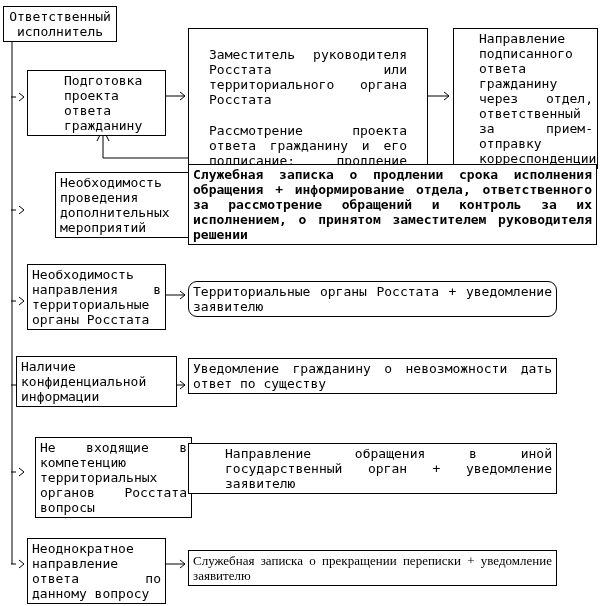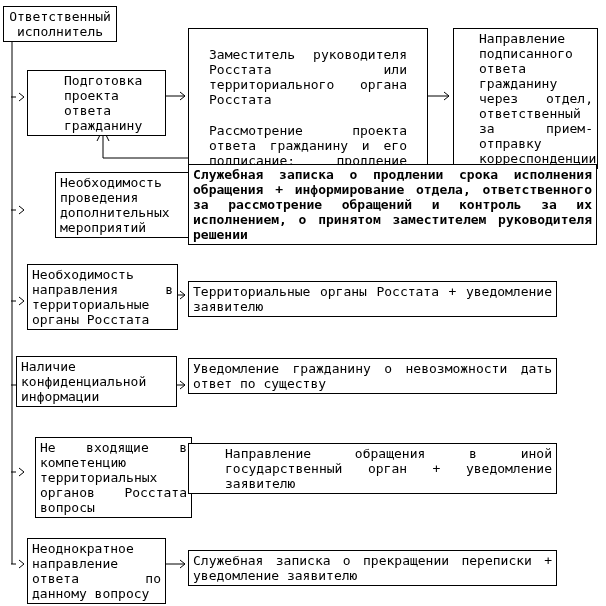--- a/index.html
+++ b/index.html
@@ -121,25 +121,25 @@
   <div class="box" style="left:188px; top:28px; width:240px;">
     <p>Заместитель руководителя Росстата или территориального органа Росстата</p>
     <p>Рассмотрение проекта ответа гражданину и его подписание; продление срока рассмотрения обращения</p>
   </div>
 
   <div class="box" style="left:453px; top:28px; width:145px;padding-left:25px;">Направление подписанного ответа гражданину через отдел, ответственный за прием-отправку корреспонденции</div>
 
   <div class="box" style="left:27px; top:172px; width:139px;margin-left:28px;">Необходимость проведения дополнительных мероприятий</div>
   <div class="box" style="left:188px; top:164px; width:409px;font-weight:bold;">Служебная записка о продлении срока исполнения обращения + информирование отдела, ответственного за рассмотрение обращений и контроль за их исполнением, о принятом заместителем руководителя решении</div>
 
-  <div class="box" style="left:27px; top:264px; width:151px;">Необходимость направления в территориальные органы Росстата</div>
-  <div class="box" style="left:188px; top:281px; width:369px;">Территориальные органы Росстата + уведомление заявителю</div>
+  <div class="box" style="left:27px; top:264px; width:139px;">Необходимость направления в территориальные органы Росстата</div>
+  <div class="box" style="left:188px; top:281px; width:369px;border-radius:9px;">Территориальные органы Росстата + уведомление заявителю</div>
 
   <div class="box" style="left:16px; top:356px; width:161px;">Наличие конфиденциальной информации</div>
   <div class="box" style="left:188px; top:358px; width:369px;">Уведомление гражданину о невозможности дать ответ по существу</div>
 
   <div class="box" style="left:27px; top:437px; width:157px;margin-left:8px;">Не входящие в компетенцию территориальных органов Росстата вопросы</div>
   <div class="box" style="left:188px; top:443px; width:369px;padding-left:36px;">Направление обращения в иной государственный орган + уведомление заявителю</div>
 
   <div class="box" style="left:27px; top:538px; width:139px;">Неоднократное направление ответа по данному вопросу</div>
-  <div class="box" style="left:188px; top:550px; width:369px;">Служебная записка о прекращении переписки + уведомление заявителю</div>
+  <div class="box" style="left:188px; top:550px; width:369px;font-family:Liberation Serif, serif;">Служебная записка о прекращении переписки + уведомление заявителю</div>
 
 </div>
 
 </body></html>

